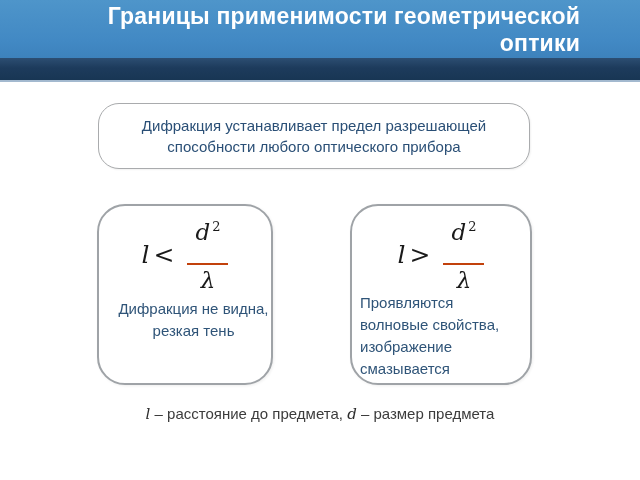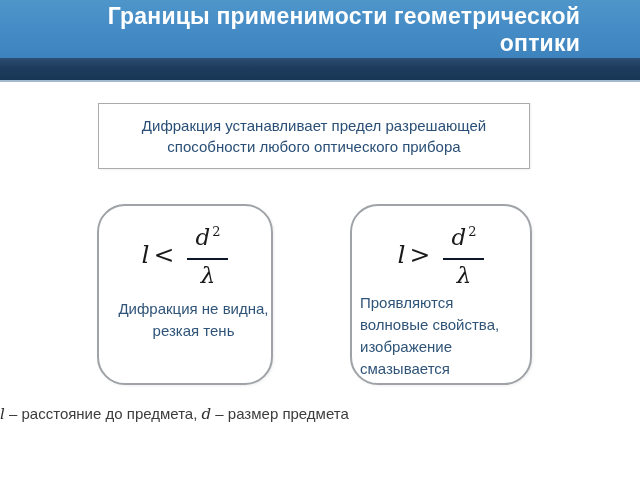--- a/index.html
+++ b/index.html
@@ -38,21 +38,21 @@
     background: linear-gradient(180deg, #2c4e72 0%, #1d3b5c 45%, #183654 100%);
     border-bottom: 2px solid #a3b9cf;
   }
 
   
   .statement-box {
     position: absolute; left: 98px; top: 103px;
     width: 430px; height: 64px;
     background: #ffffff;
     border: 1px solid #a9abad;
-    border-radius: 0;
+    border-radius: 21px;
     display: flex; align-items: center; justify-content: flex-end;
     box-shadow: 1px 1px 2px rgba(0,0,0,0.06);
   }
   .statement-text {
     margin: 0;
     padding: 0 24px;
     font-size: 15px;
     line-height: 21px;
     color: #2a4f76;
     text-align: center;
@@ -89,22 +89,22 @@
     letter-spacing: 4px;
   }
   .frac {
     display: inline-flex;
     flex-direction: column;
     align-items: center;
   }
   .frac .num {
     font-size: 23px;
     line-height: 24px;
-    padding: 0 8px 10px 8px;
-    border-bottom: 2px solid #0f172a;
+    padding: 0 8px 20px 8px;
+    border-bottom: 2px solid #c2410c;
   }
   .frac .num sup {
     font-size: 13px;
     font-style: normal;
     vertical-align: super;
     margin-left: 2px;
   }
   .frac .den {
     font-size: 23px;
     line-height: 26px;
@@ -127,20 +127,21 @@
     margin-top: 4px;
     padding: 0 8px;
     text-align: left;
   }
 
   
   .legend {
     position: absolute; left: 0; top: 403px;
     width: 640px;
     margin: 0;
+    text-align: center;
     font-size: 15px;
     line-height: 22px;
     color: #3c3c3c;
   }
   .legend .sym {
     font-family: "DejaVu Serif", serif;
     font-style: italic;
     color: #2c2c2c;
   }
 </style>

